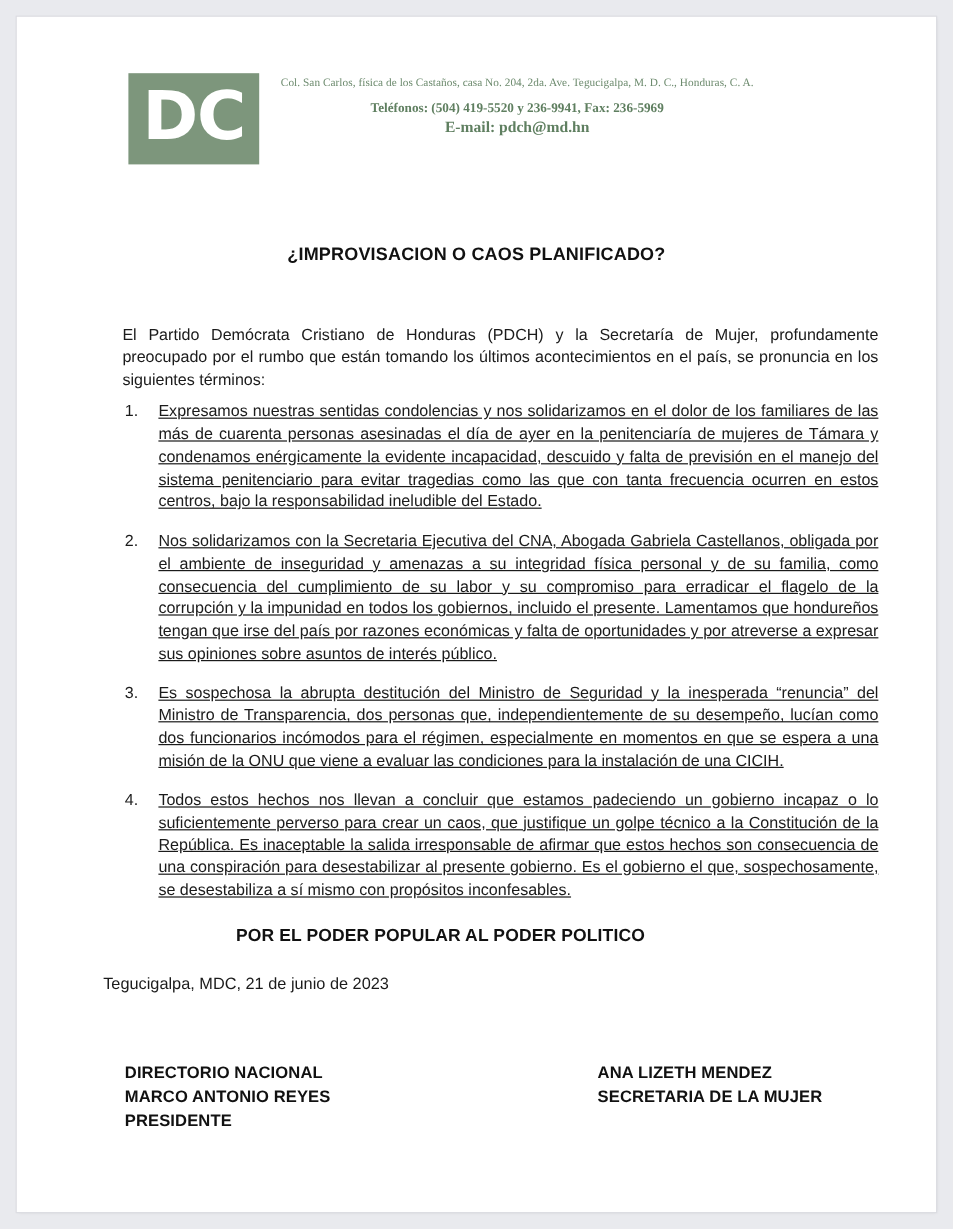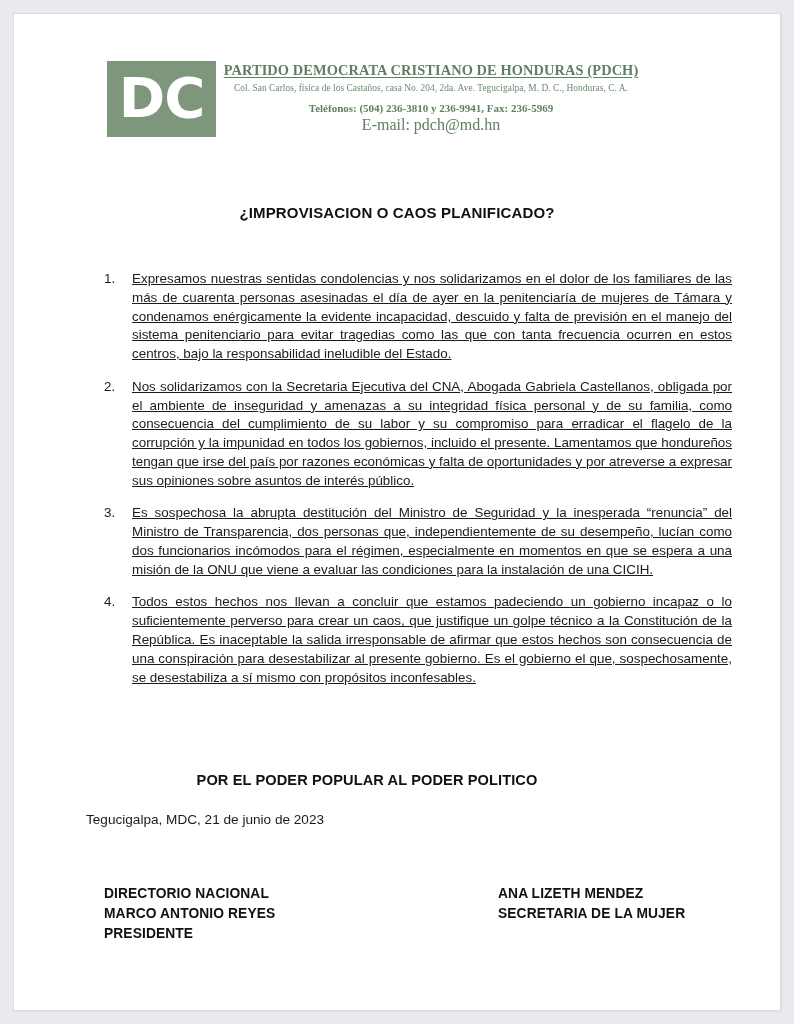--- a/index.html
+++ b/index.html
@@ -101,22 +101,22 @@
     letter-spacing: 0.05px;
   }
   .lh-phones {
     font-size: 11px;
     font-weight: bold;
     margin-top: 9px;
     color: #5f7f60;
     white-space: nowrap;
   }
   .lh-email {
-    font-size: 16px;
-    font-weight: normal;
+    font-size: 13px;
+    font-weight: bold;
     margin-top: 2px;
     color: #5f7f60;
     white-space: nowrap;
   }
 
   
   .doc-title {
     position: absolute;
     left: 0;
     top: 170px;
@@ -214,30 +214,30 @@
 
 <div id="page">
   <div id="sheet">
     <div class="inner">
 
       <div class="letterhead">
         <div class="logo-box">
           <span class="logo-text">DC</span>
         </div>
         <div class="lh-lines">
-          <div class="lh-title">PARTIDO DEMOCRATA CRISTIANO DE HONDURAS  (PDCH)</div>
           <div class="lh-address">Col. San Carlos, física de los Castaños, casa No. 204, 2da. Ave. Tegucigalpa, M. D. C., Honduras, C. A.</div>
-          <div class="lh-phones">Teléfonos: (504) 236-3810 y 236-9941, Fax: 236-5969</div>
+          <div class="lh-phones">Teléfonos: (504) 419-5520 y 236-9941, Fax: 236-5969</div>
           <div class="lh-email">E-mail: pdch@md.hn</div>
         </div>
       </div>
 
       <div class="doc-title">¿IMPROVISACION O CAOS PLANIFICADO?</div>
 
       <div class="content">
+        <p class="intro">El Partido Demócrata Cristiano de Honduras (PDCH) y la Secretaría de Mujer, profundamente preocupado por el rumbo que están tomando los últimos acontecimientos en el país, se pronuncia en los siguientes términos:</p>
         <ol class="points">
           <li>Expresamos nuestras sentidas condolencias y nos solidarizamos en el dolor de los familiares de las más de cuarenta personas asesinadas el día de ayer en la penitenciaría de mujeres de Támara y condenamos enérgicamente la evidente incapacidad, descuido y falta de previsión en el manejo del sistema penitenciario para evitar tragedias como las que con tanta frecuencia ocurren en estos centros, bajo la responsabilidad ineludible del Estado.</li>
           <li>Nos solidarizamos con la Secretaria Ejecutiva del CNA, Abogada Gabriela Castellanos, obligada por el ambiente de inseguridad y amenazas a su integridad física personal y de su familia, como consecuencia del cumplimiento de su labor y su compromiso para erradicar el flagelo de la corrupción y la impunidad en todos los gobiernos, incluido el presente. Lamentamos que hondureños tengan que irse del país por razones económicas y falta de oportunidades y por atreverse a expresar sus opiniones sobre asuntos de interés público.</li>
           <li>Es sospechosa la abrupta destitución del Ministro de Seguridad y la inesperada “renuncia” del Ministro de Transparencia, dos personas que, independientemente de su desempeño, lucían como dos funcionarios incómodos para el régimen, especialmente en momentos en que se espera a una misión de la ONU que viene a evaluar las condiciones para la instalación de una CICIH.</li>
           <li>Todos estos hechos nos llevan a concluir que estamos padeciendo un gobierno incapaz o lo suficientemente perverso para crear un caos, que justifique un golpe técnico a la Constitución de la República. Es inaceptable la salida irresponsable de afirmar que estos hechos son consecuencia de una conspiración para desestabilizar al presente gobierno. Es el gobierno el que, sospechosamente, se desestabiliza a sí mismo con propósitos inconfesables.</li>
         </ol>
       </div>
 
       <div class="slogan">POR EL PODER POPULAR AL PODER POLITICO</div>
 

